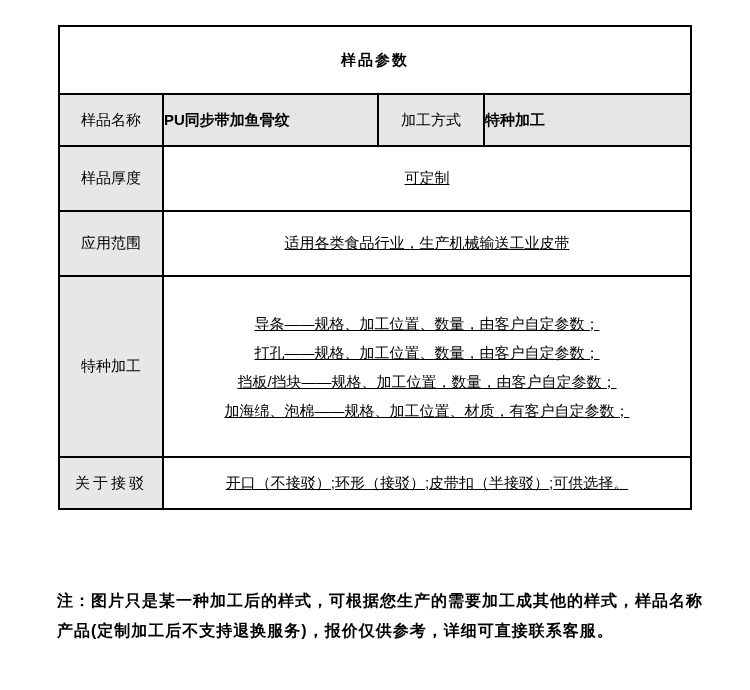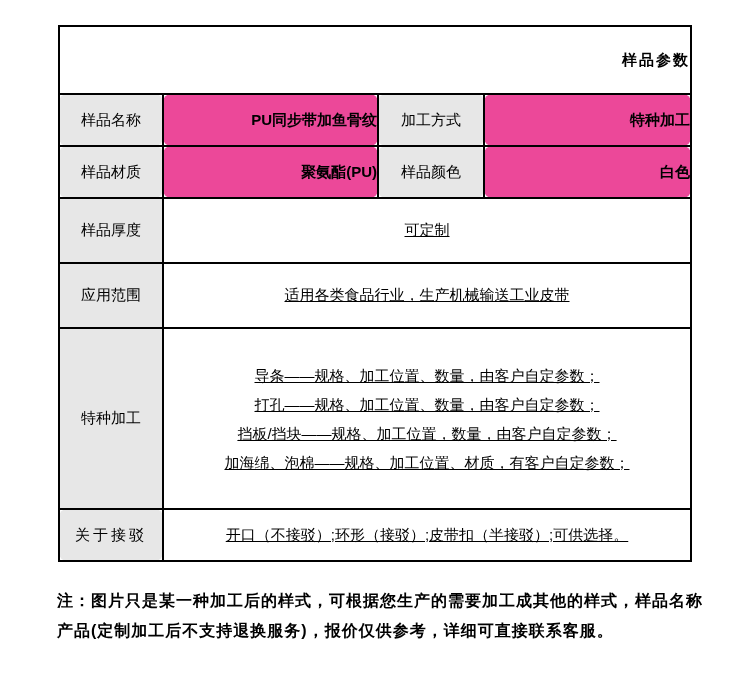--- a/index.html
+++ b/index.html
@@ -25,55 +25,55 @@
     table-layout: fixed;
   }
   table.spec-table td {
     border: 2px solid #000000;
     font-size: 15px;
     color: #000000;
     padding: 0;
   }
   td.title-cell {
     height: 66px;
-    text-align: right;
+    text-align: center;
     vertical-align: middle;
     font-size: 26px;
     font-weight: 700;
     letter-spacing: 2px;
     background: #ffffff;
   }
   td.label-cell {
     background: #e7e7e7;
     text-align: center;
     vertical-align: middle;
     font-weight: 400;
     font-size: 15px;
   }
   td.joint-label {
     letter-spacing: 3px;
   }
   td.value-center {
-    text-align: right;
+    text-align: left;
     vertical-align: middle;
     font-weight: 700;
     font-size: 16px;
-    background: #ec4899;
+    background: #e5e5e5;
   }
   td.value-left {
     text-align: center;
     vertical-align: middle;
     padding-left: 19px;
     padding-right: 10px;
     font-weight: 400;
     font-size: 15px;
     background: #ffffff;
     text-decoration: underline;
   }
-  tr.row-sm td { height: 50px; border-radius: 8px; }
+  tr.row-sm td { height: 50px; }
   tr.row-md td { height: 63px; margin-left: 48px; }
   tr.row-lg td { height: 179px; }
   .special-line {
     line-height: 29px;
     white-space: nowrap;
   }
   .note {
     position: absolute;
     left: 57px;
     top: 586px;
@@ -104,26 +104,20 @@
       <td class="title-cell" colspan="4">样品参数</td>
     </tr>
 
     <tr class="row-sm">
       <td class="label-cell">样品名称</td>
       <td class="value-center">PU同步带加鱼骨纹</td>
       <td class="label-cell">加工方式</td>
       <td class="value-center">特种加工</td>
     </tr>
 
-    <tr class="row-sm">
-      <td class="label-cell">样品材质</td>
-      <td class="value-center">聚氨酯(PU)</td>
-      <td class="label-cell">样品颜色</td>
-      <td class="value-center">白色</td>
-    </tr>
 
     <tr class="row-md">
       <td class="label-cell">样品厚度</td>
       <td class="value-left" colspan="3">可定制</td>
     </tr>
 
     <tr class="row-md">
       <td class="label-cell">应用范围</td>
       <td class="value-left" colspan="3">适用各类食品行业，生产机械输送工业皮带</td>
     </tr>

